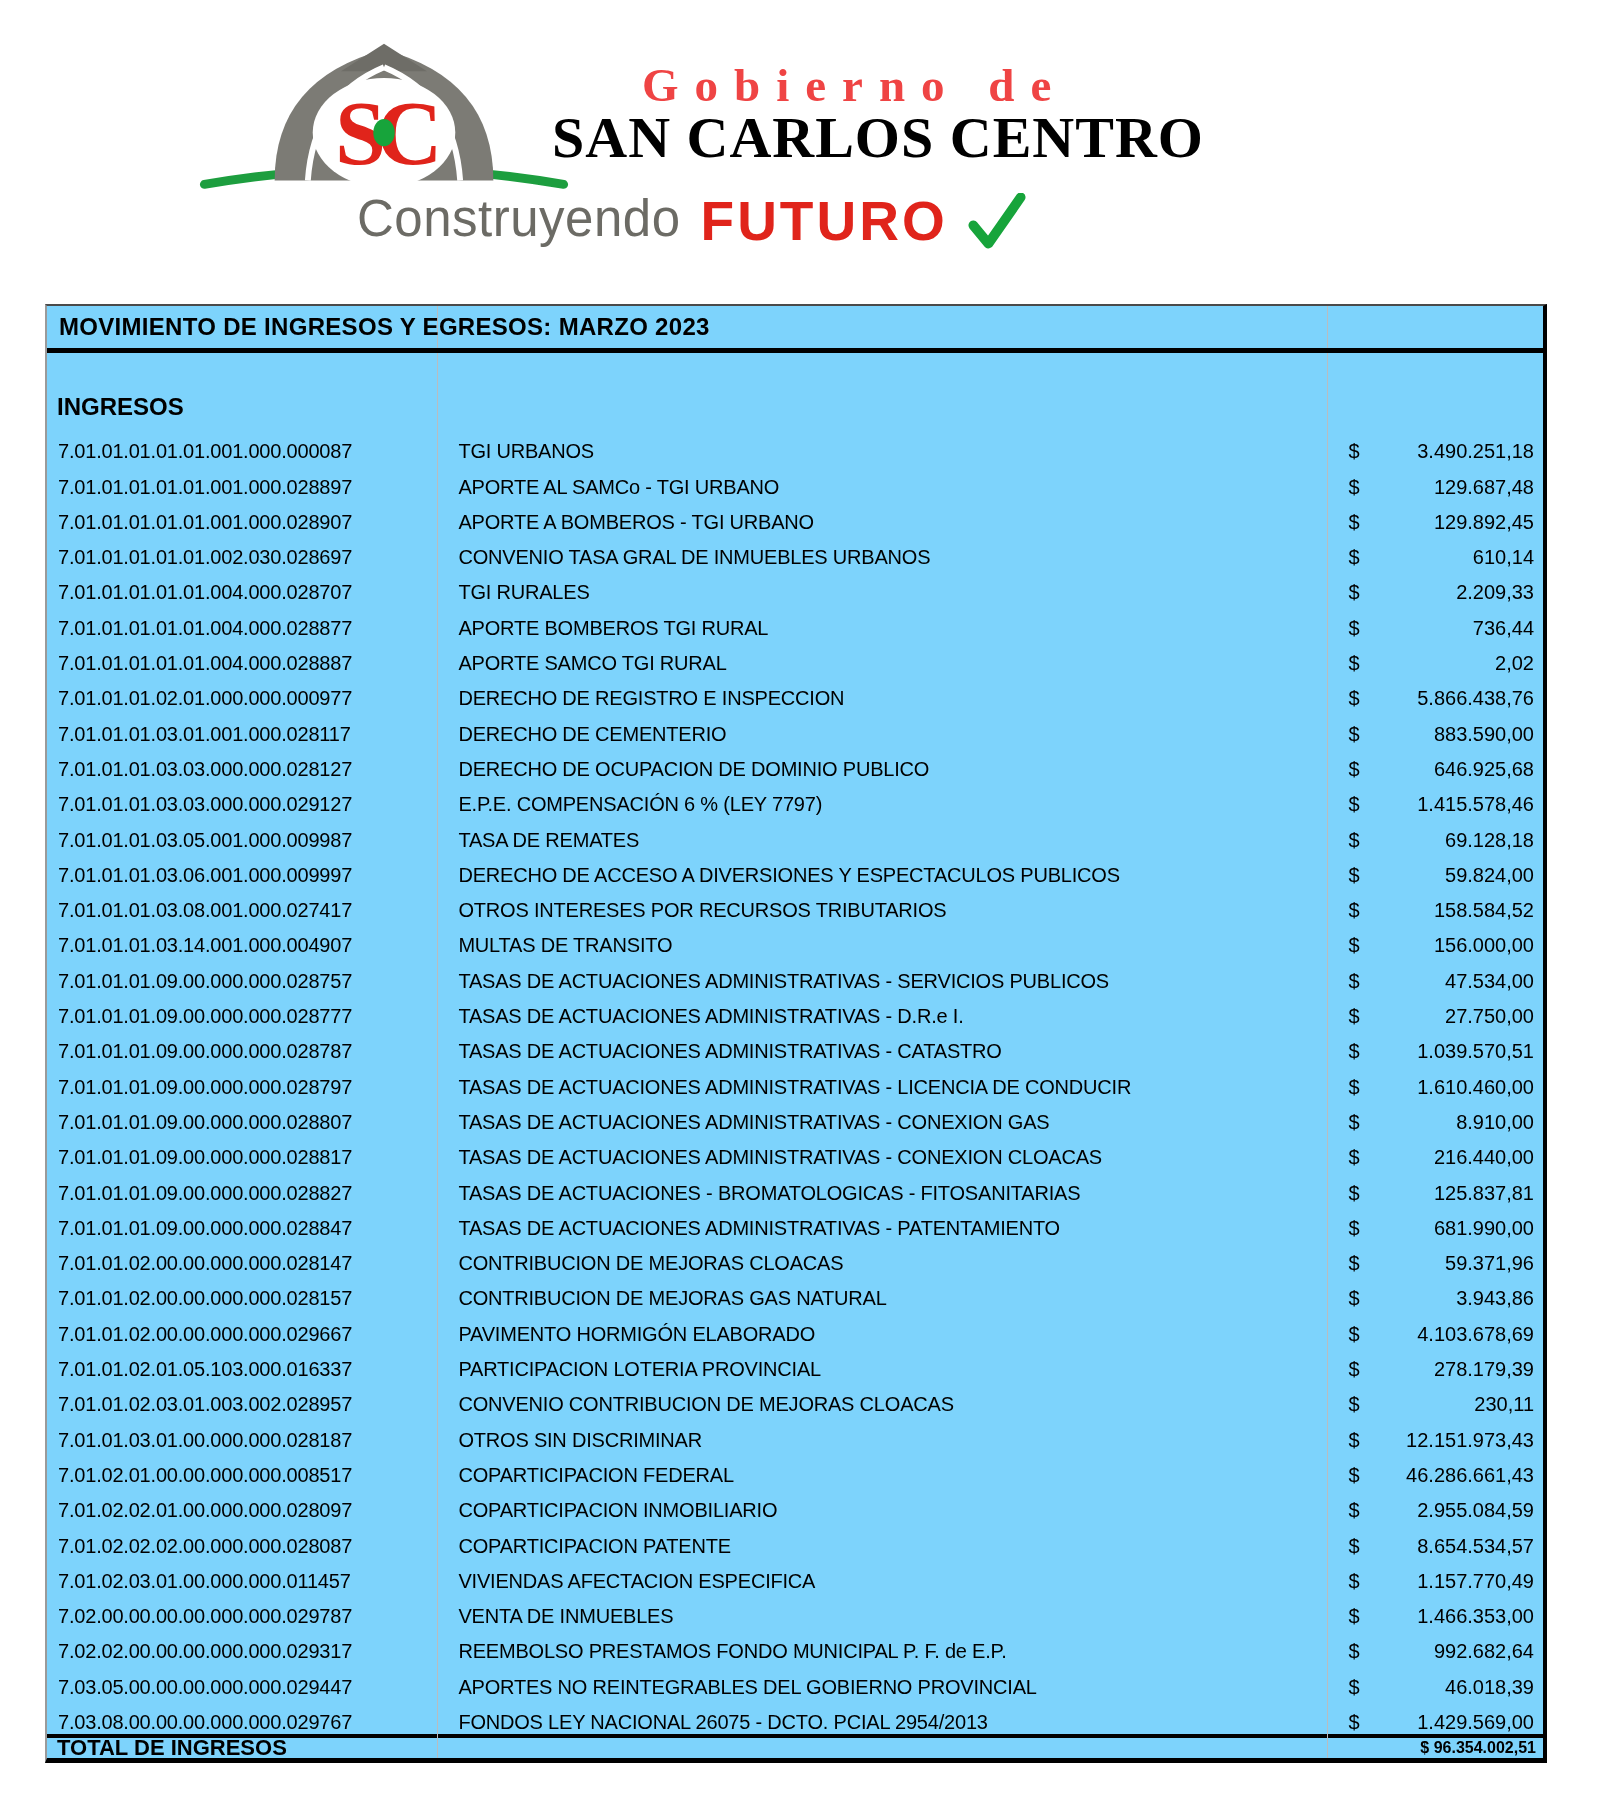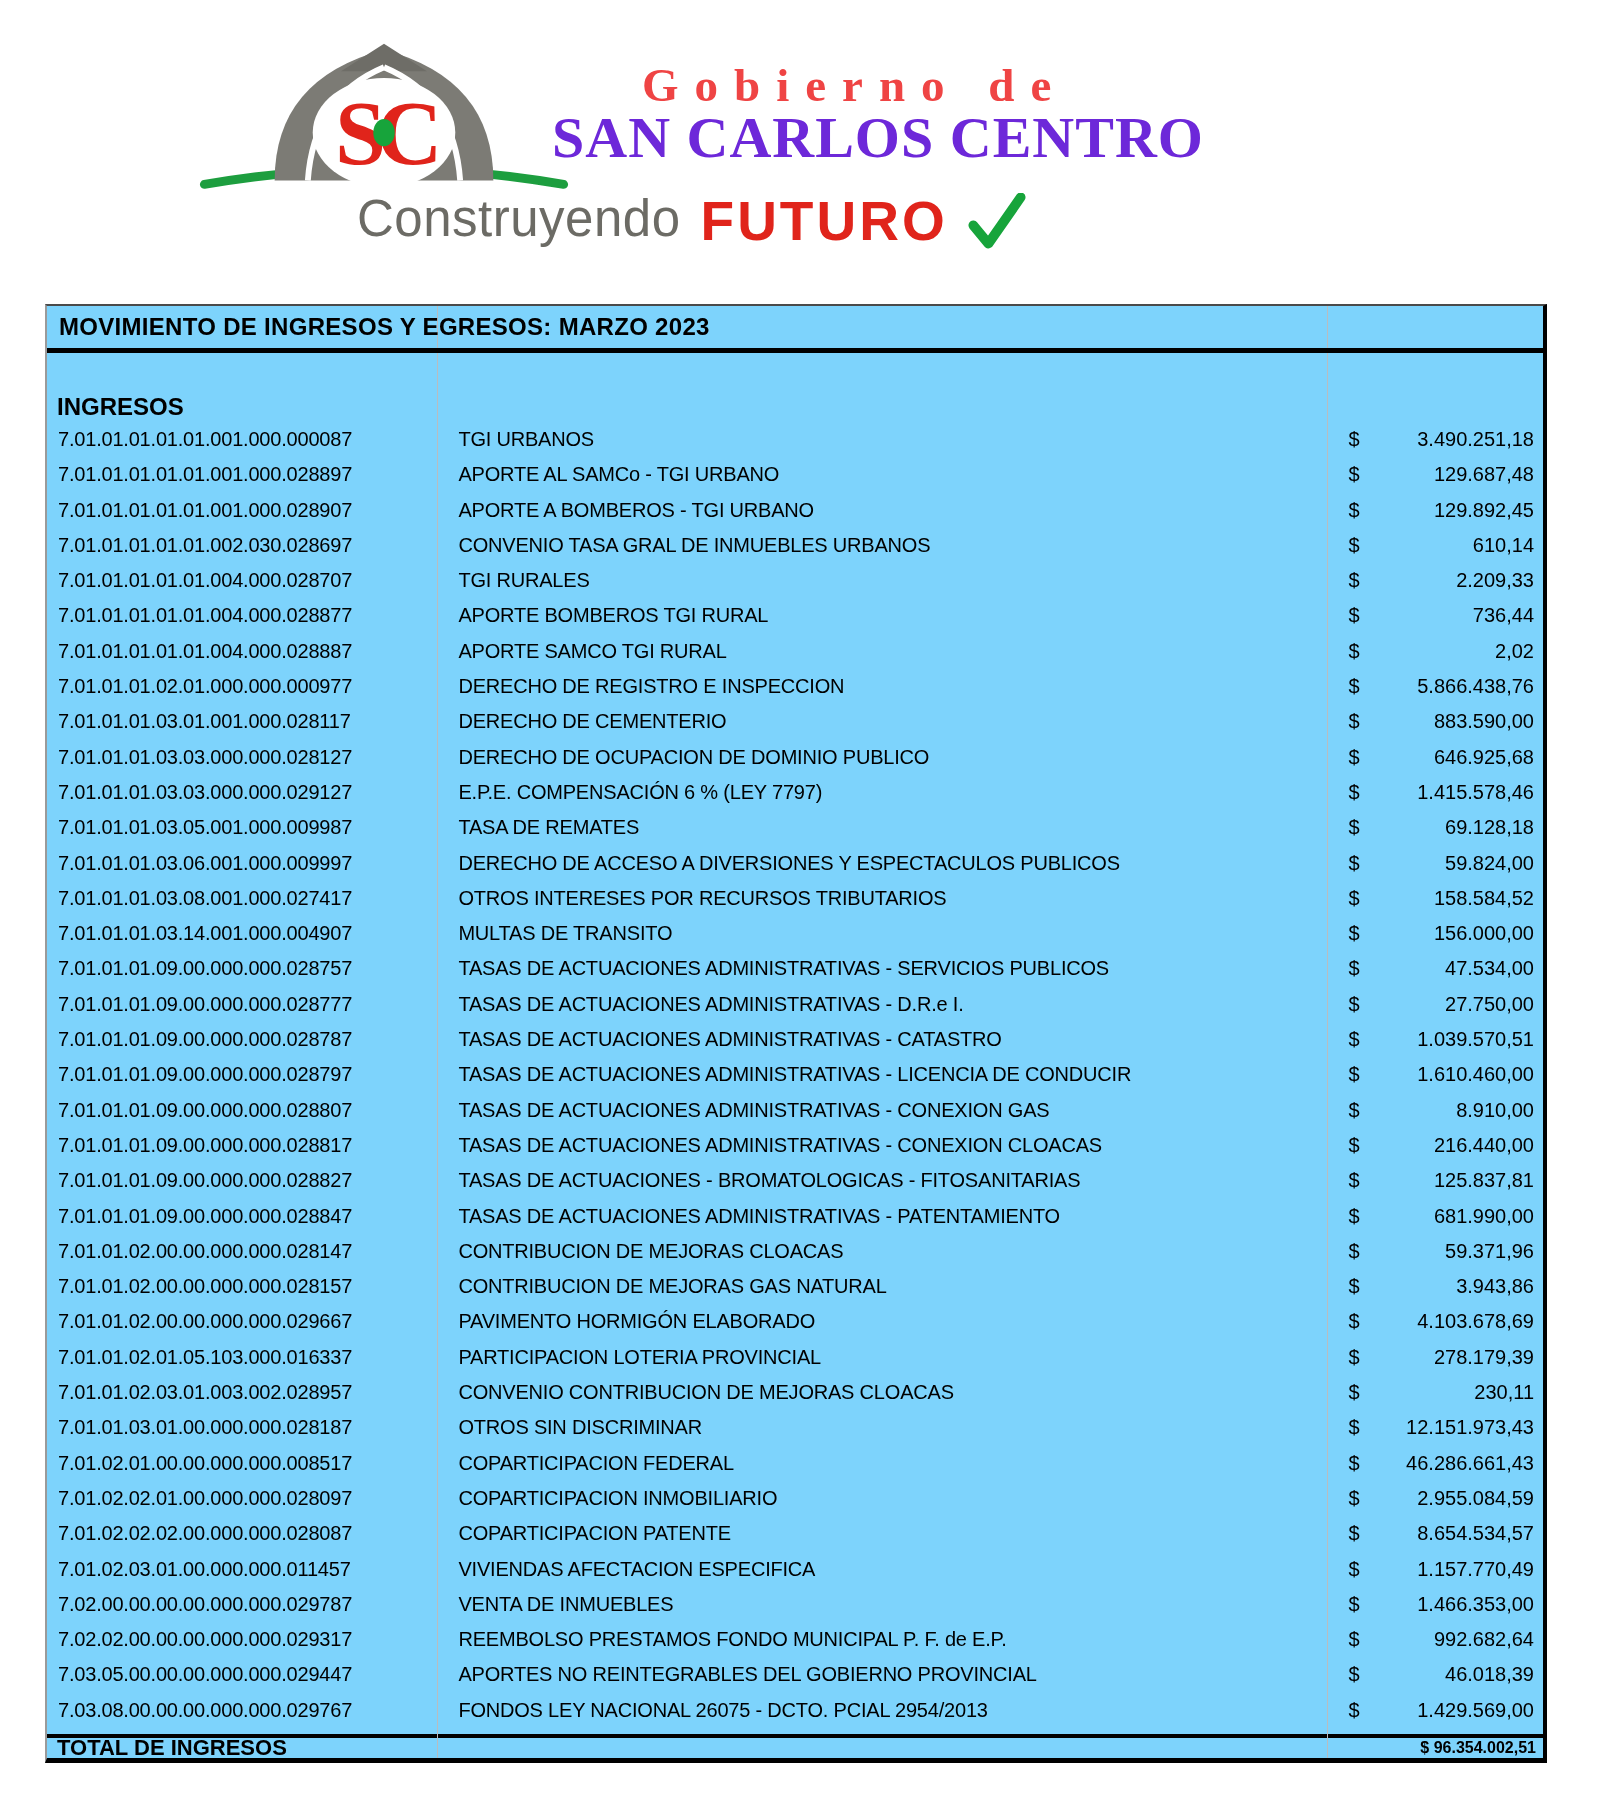--- a/index.html
+++ b/index.html
@@ -5,21 +5,21 @@
   * { margin:0; padding:0; box-sizing:border-box; }
   html,body { background:#ffffff; }
   body { width:1600px; height:1806px; position:relative; font-family:"Liberation Sans", sans-serif; color:#000; }
 
   
   .header { position:absolute; left:0; top:6px; width:1452px; height:300px; }
   .dome-svg { position:absolute; left:198px; top:30px; width:372px; height:166px; }
   .gob-line { position:absolute; left:642px; top:52px; font-family:Liberation Serif, serif; font-weight:600;
               font-size:47px; letter-spacing:16px; color:#ef4444; white-space:nowrap; }
   .scc-line { position:absolute; left:552px; top:98px; font-family:"Liberation Serif", serif; font-weight:bold;
-              font-size:58px; letter-spacing:1px; color:#6d28d9; white-space:nowrap; }
+              font-size:58px; letter-spacing:1px; color:#000000; white-space:nowrap; }
   .tagline { position:absolute; left:357px; top:183px; display:flex; align-items:flex-start; gap:20px; white-space:nowrap; }
   .tag-gray { font-size:51px; color:#6c6b65; font-weight:500; letter-spacing:0.5px; }
   .tag-red  { font-size:55px; color:#e0241b; font-weight:bold; letter-spacing:3px; }
   .tag-check { position:relative; top:4px; }
 
   
   .table { position:absolute; left:45px; top:304px; width:1502px;
            border-left:2px solid #9a9a9a; border-top:2px solid #4a4a4a;
            border-right:4px solid #000; border-bottom:5px solid #000; background:#7dd3fc; }
   .grid-overlay { position:absolute; left:0; top:0; width:100%; height:100%; pointer-events:none; }
@@ -27,21 +27,21 @@
   .vline.v1 { left:390px; }
   .vline.v2 { left:1280px; }
 
   .title-row { position:relative; height:47px; display:flex; align-items:center;
                border-bottom:5px solid #000; }
   .title-row .t { font-size:24px; font-weight:bold; letter-spacing:0.3px; padding-left:12px; white-space:nowrap; }
 
   .section-row { height:43px; display:flex; align-items:center;margin-top:32px; }
   .section-row .t { font-size:24px; font-weight:bold; padding-left:10px; }
 
-  .row { height:35.3px; display:flex; align-items:flex-start; font-size:20px;gap:28px; }
+  .row { height:35.3px; display:flex; align-items:flex-end; font-size:20px;gap:28px; }
   .cell-code { width:390px; padding-left:11px; white-space:nowrap; letter-spacing:-0.2px; }
   .cell-desc { width:890px; padding-left:8px; white-space:nowrap; letter-spacing:-0.2px; overflow:visible; }
   .cell-amt  { width:216px; display:flex; justify-content:space-between; align-items:center;
                padding-left:14px; padding-right:9px; }
   .cell-amt .num { text-align:right; }
 
   .total-row { height:24px; display:flex; align-items:center; border-top:4px solid #000; }
   .total-row .lbl { width:390px; padding-left:10px; font-size:22px; font-weight:bold; white-space:nowrap; }
   .total-row .spacer { width:890px; }
   .total-row .amt { width:216px; text-align:right; padding-right:7px; font-size:16px; font-weight:bold; white-space:nowrap; }

